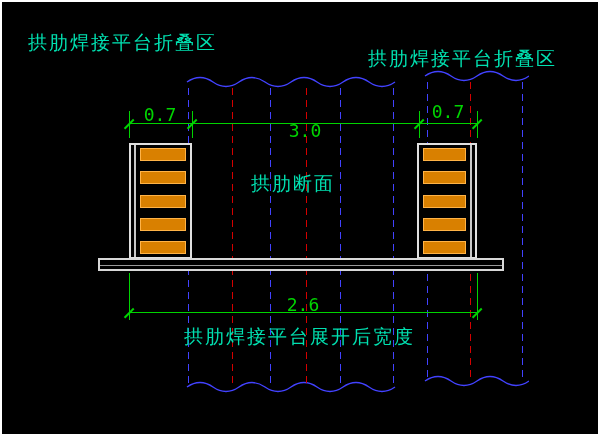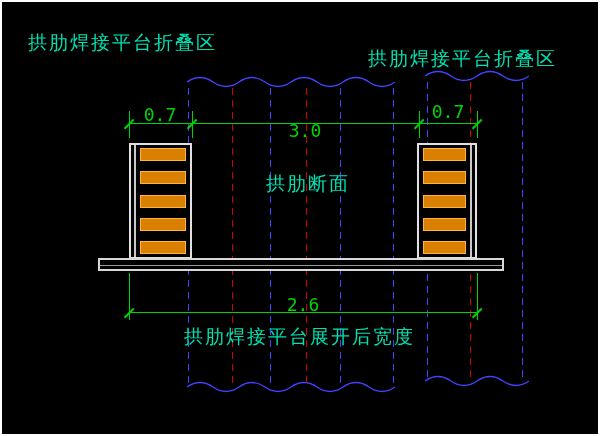--- a/index.html
+++ b/index.html
@@ -126,21 +126,21 @@
       <div class="plank"></div>
       <div class="plank"></div>
       <div class="plank"></div>
     </div>
   </div>
 
   <div class="deck">
     <div class="deck-mid"></div>
   </div>
 
-  <div class="cjk" style="left:264px;top:169px">拱肋断面</div>
+  <div class="cjk" style="left:249px;top:169px">拱肋断面</div>
 
   <div class="vext" style="left:127px;top:271px;height:47px"></div>
   <div class="vext" style="left:475px;top:271px;height:47px"></div>
   <div class="hline" style="left:127px;top:310px;width:349px"></div>
   <div class="tick" style="left:127px;top:311px"></div>
   <div class="tick" style="left:475px;top:311px"></div>
   <div class="dimtext" style="left:279px;top:292px">2.6</div>
 
   <div class="cjk" style="left:182px;top:322px">拱肋焊接平台展开后宽度</div>
 

